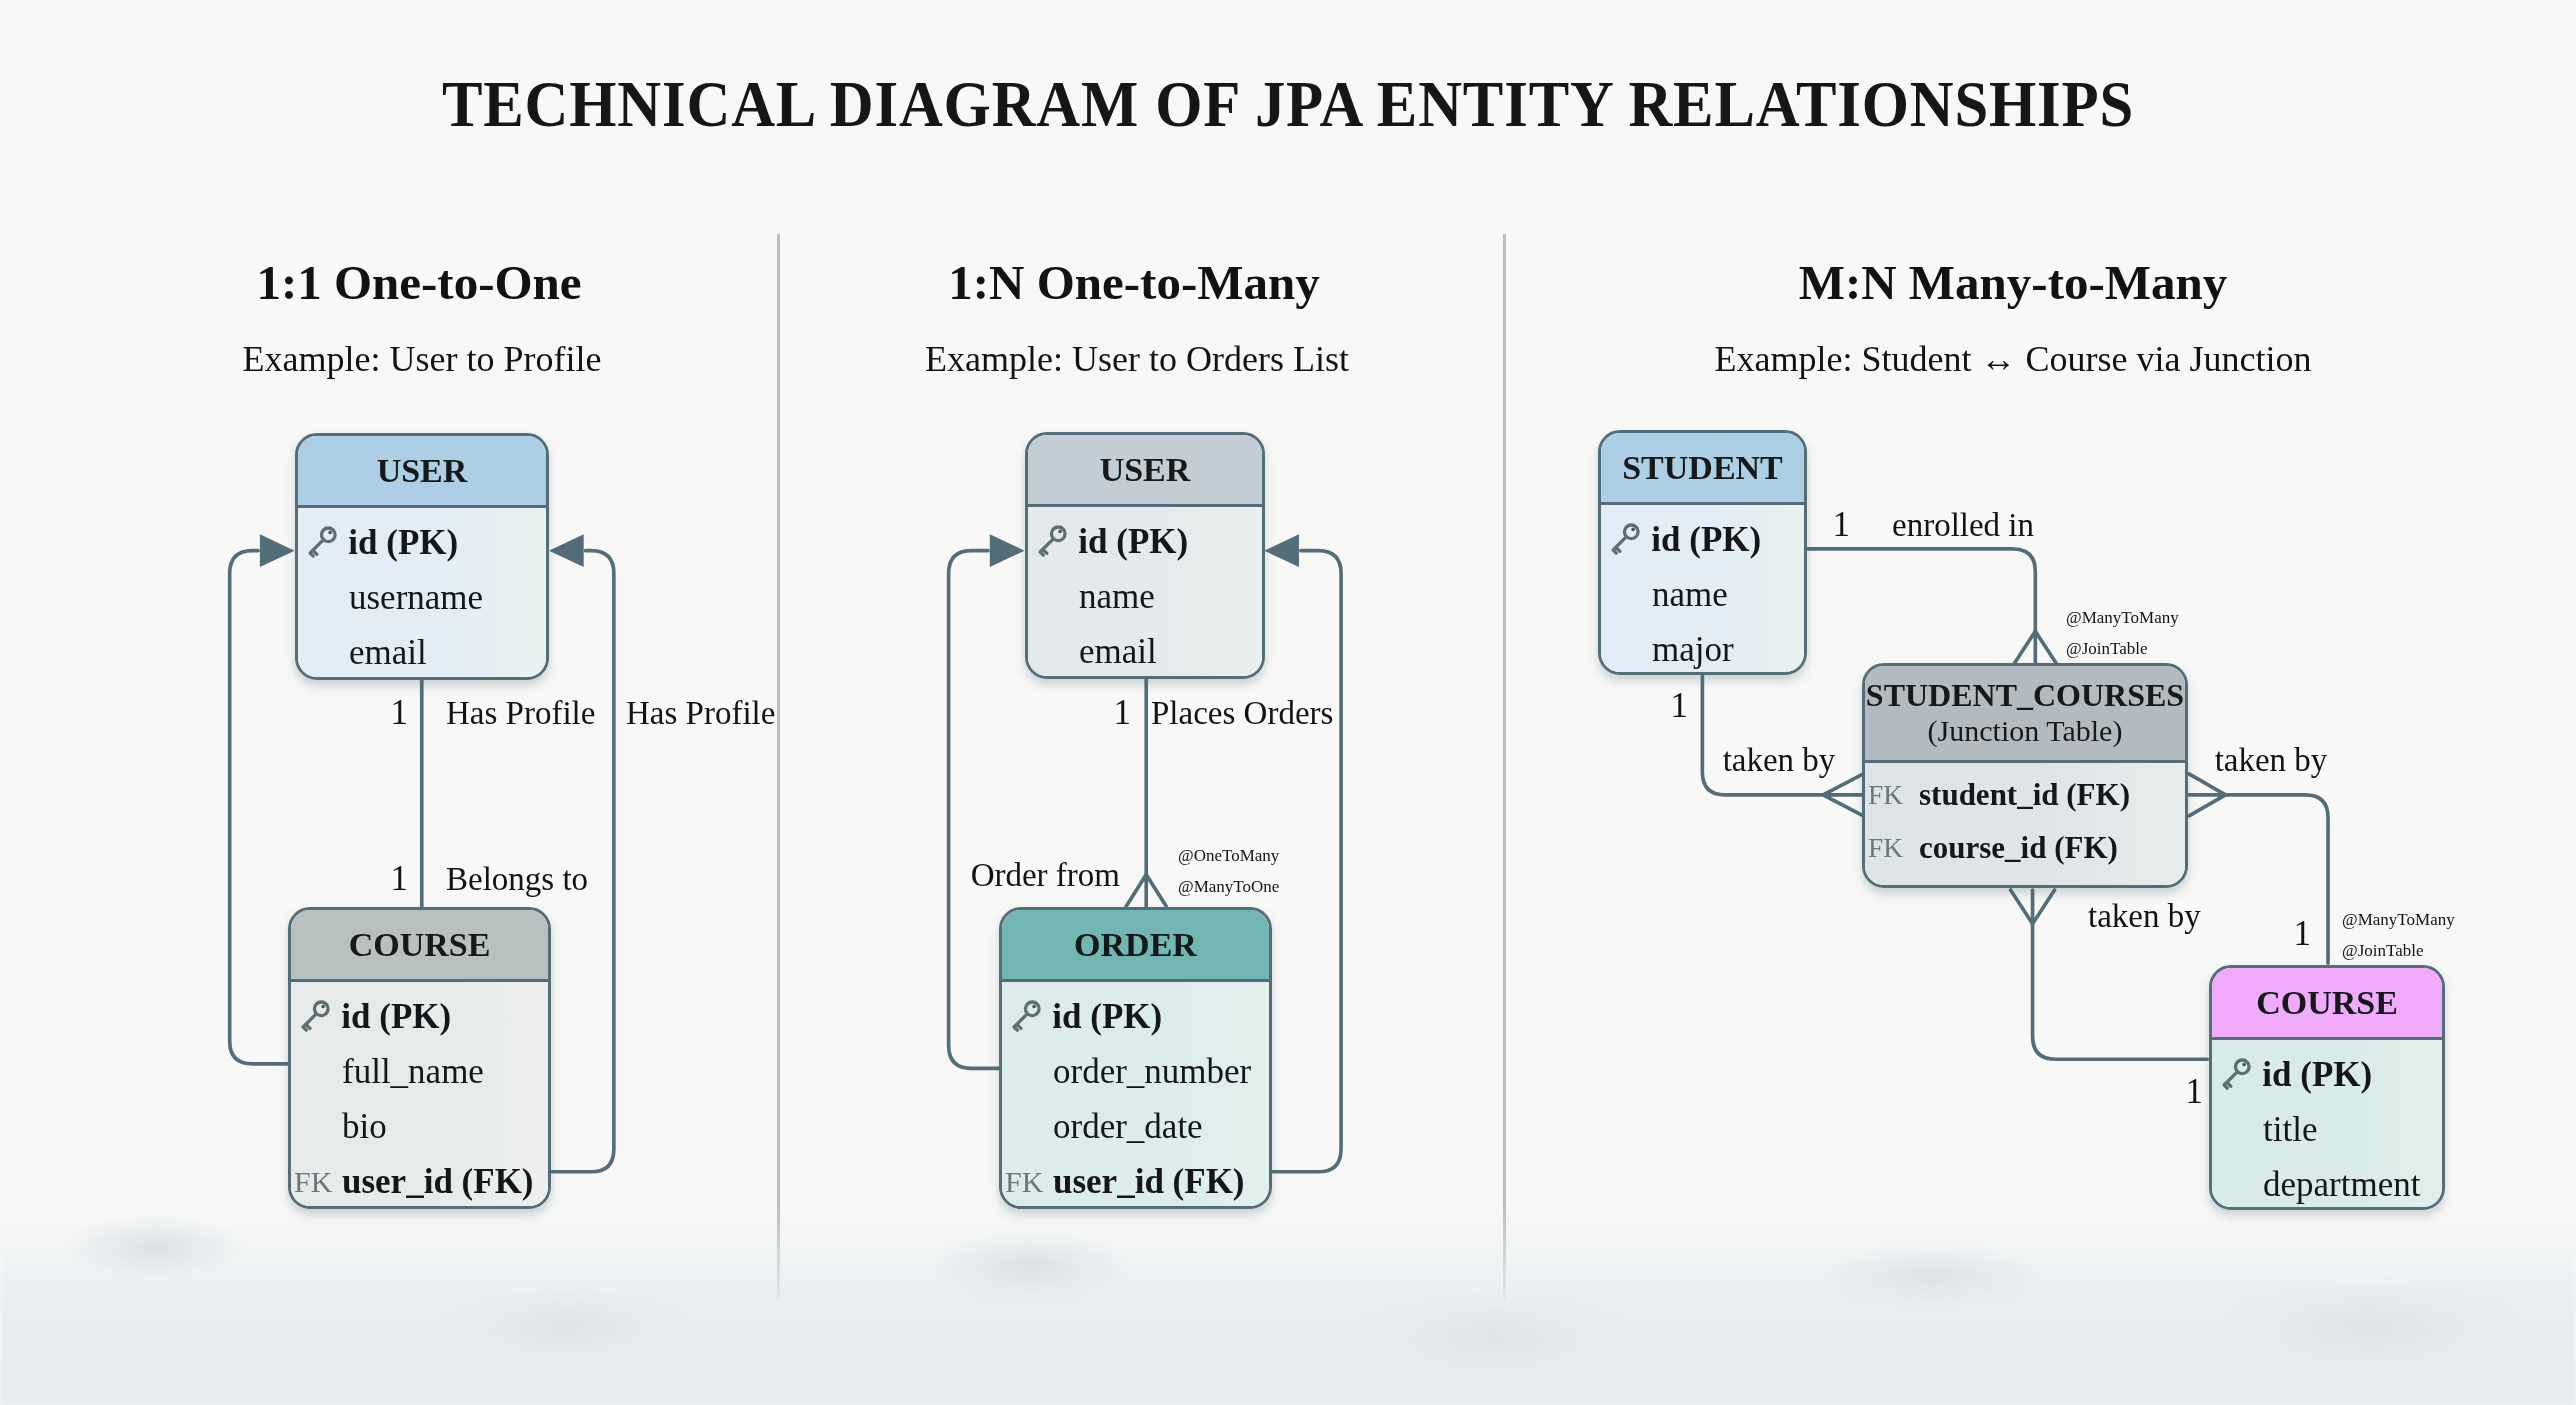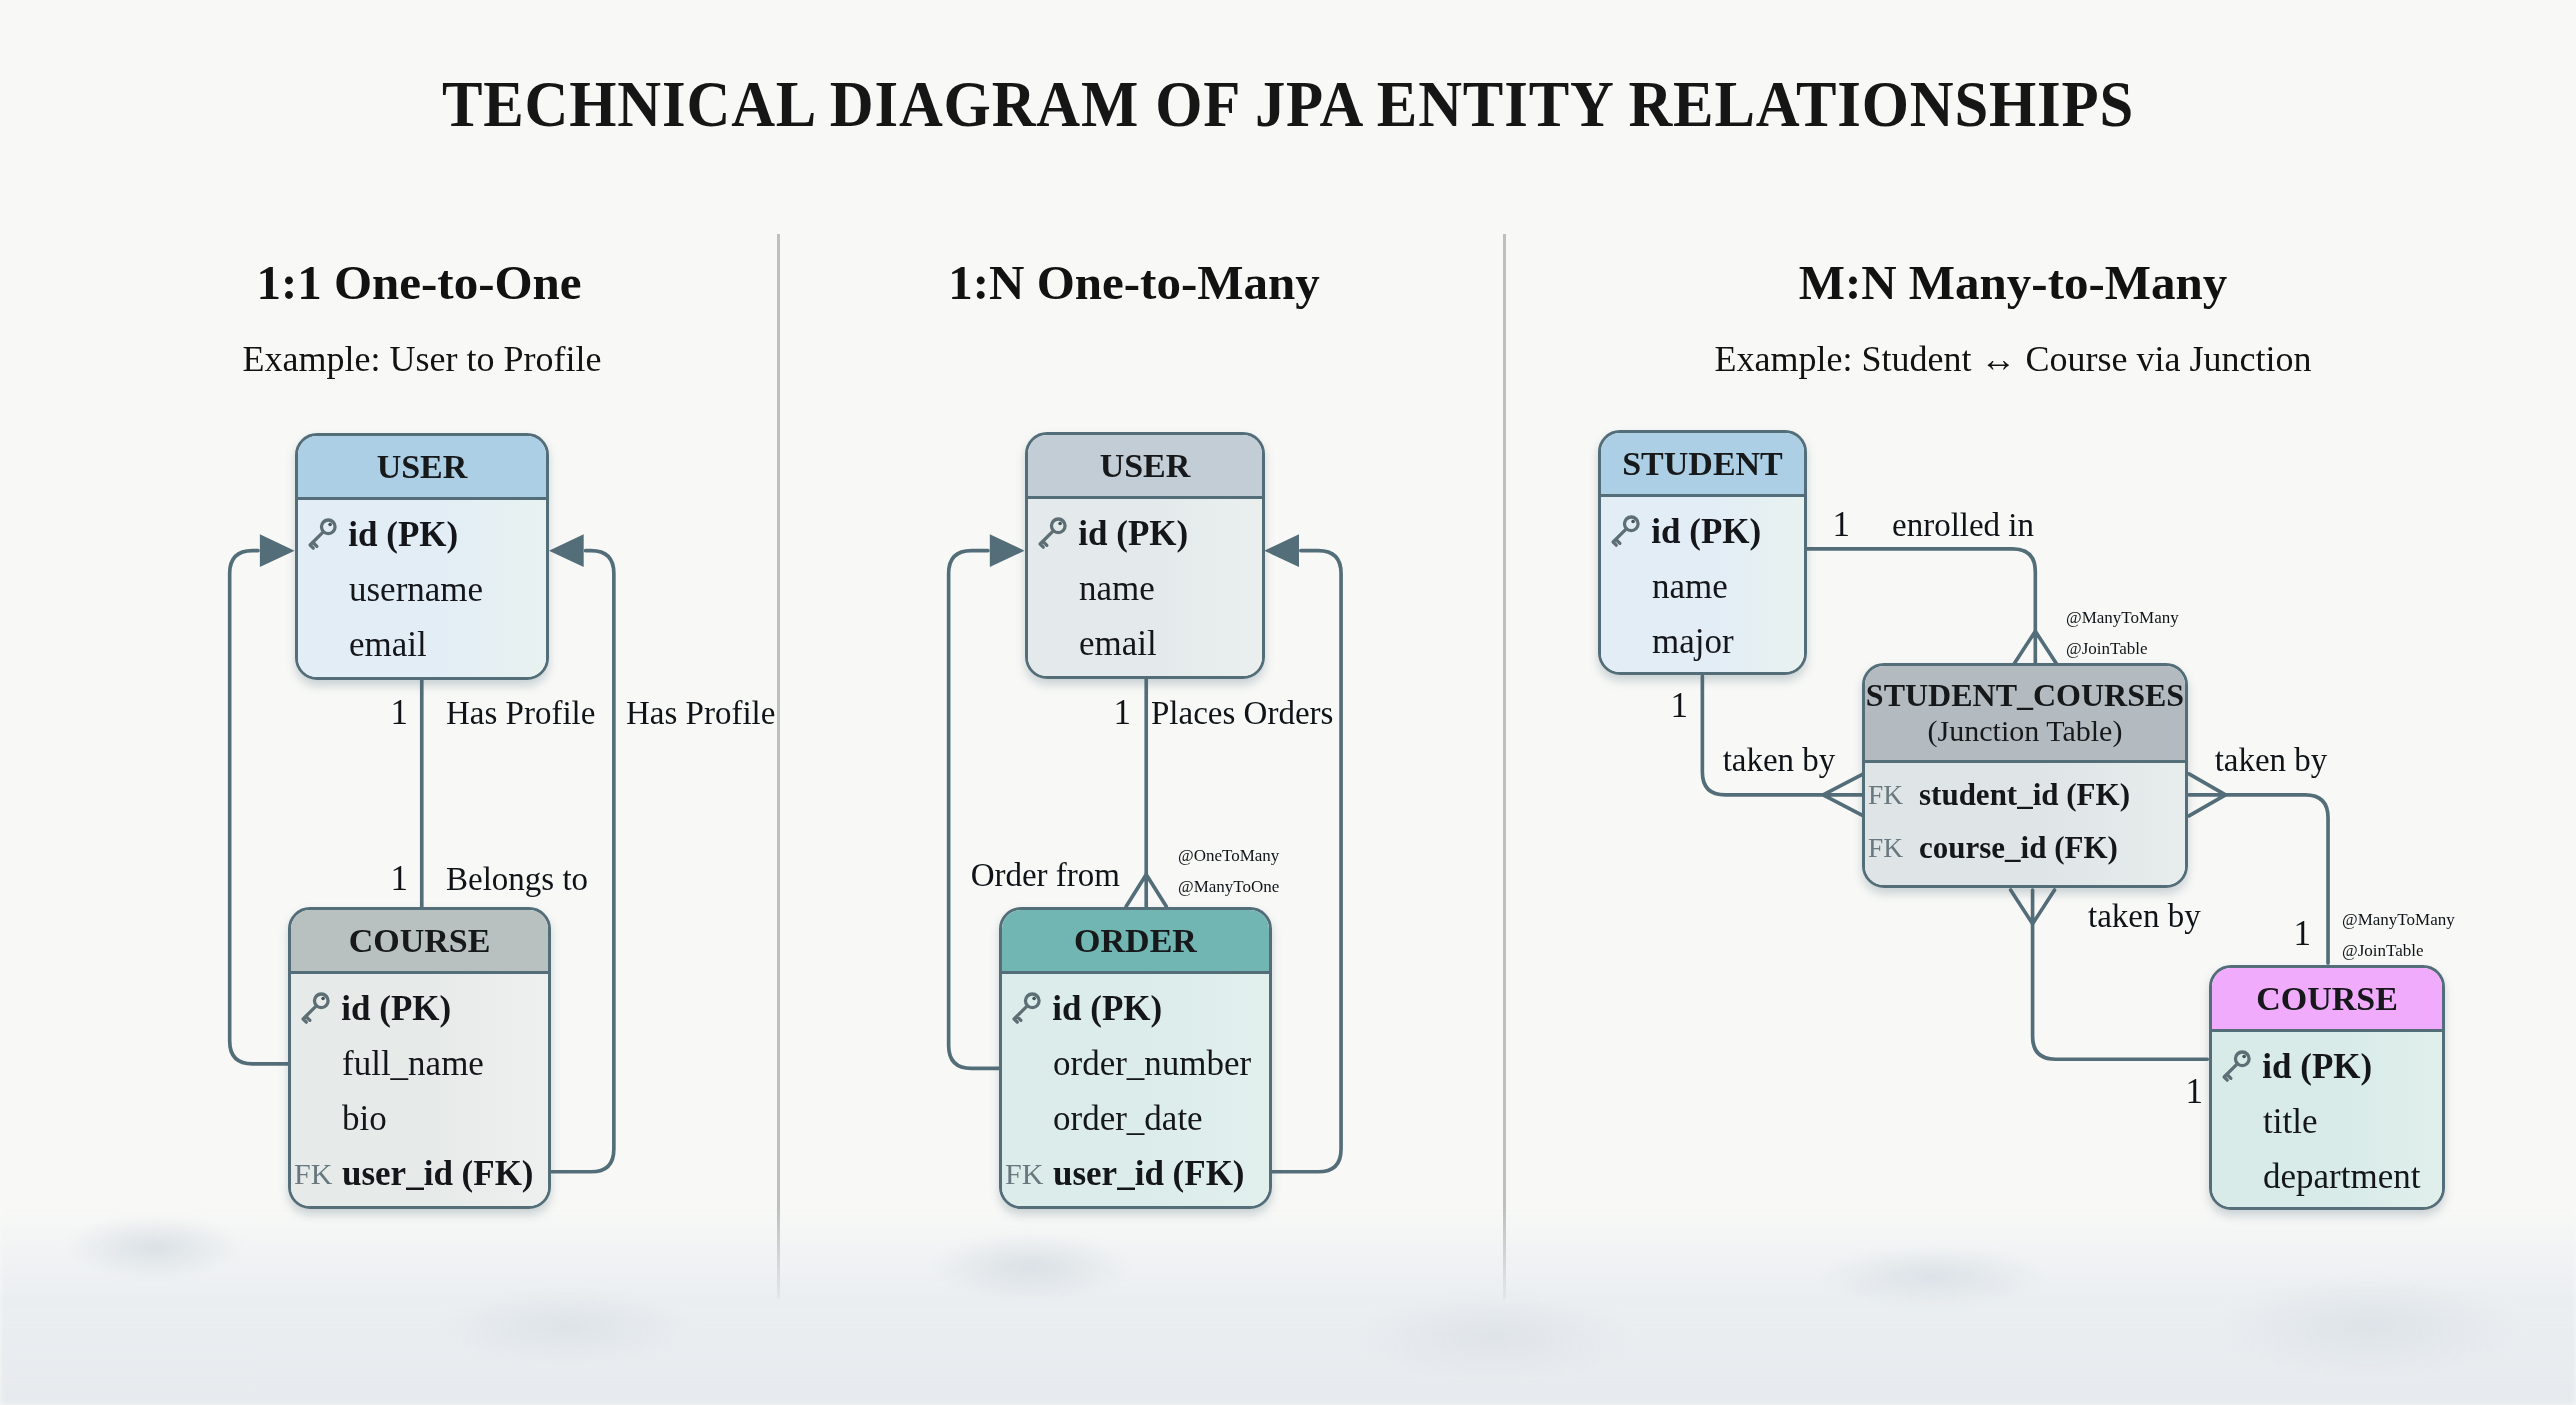--- a/index.html
+++ b/index.html
@@ -15,21 +15,21 @@
     transform:translateX(-50%) scaleX(0.92);
   }
   .divider{position:absolute;top:234px;width:2.7px;height:1065px;background:#bcc1c0;}
   .panel-h{position:absolute;transform:translateX(-50%);font-size:49px;font-weight:600;color:#121212;white-space:nowrap;}
   .panel-sub{position:absolute;transform:translateX(-50%);font-size:36px;font-weight:400;color:#121212;white-space:nowrap;}
 
   .wires{position:absolute;left:0;top:0;}
 
   .tbl{position:absolute;box-sizing:border-box;border:3.7px solid #546e79;border-radius:22px;overflow:hidden;
        box-shadow:0 5.5px 9.1px rgba(70,95,110,.25);}
-  .hd{display:flex;align-items:center;justify-content:center;height:64px;box-sizing:border-box;
+  .hd{display:flex;align-items:center;justify-content:center;height:72px;box-sizing:border-box;
       border-bottom:3.7px solid #546e79;font-size:34px;font-weight:700;color:#16181a;}
   .bd{padding-top:7.3px;height:100%;box-sizing:border-box;}
   .row{display:flex;align-items:center;height:55px;padding-left:3px;font-size:35px;color:#14161a;white-space:nowrap;}
   .row .b{font-weight:700;}
   .sp{width:48px;flex:0 0 auto;}
   .key-wrap{width:40px;height:40px;margin-right:7.3px;flex:0 0 auto;}
   .key-wrap svg{display:block;}
   .fkp{width:48px;flex:0 0 auto;font-size:30px;color:#68787e;}
 
   .c-blue  .hd{background:#adcfe6;} .c-blue  .bd{background:linear-gradient(90deg,#e2edf6 55%,#e8f2f0);}
@@ -175,20 +175,21 @@
 
     <div class="lbl card r" style="left:408px;top:713px;">1</div>
     <div class="lbl l" style="left:446px;top:713px;">Has Profile</div>
     <div class="lbl card r" style="left:408px;top:879px;">1</div>
     <div class="lbl l" style="left:446px;top:879px;">Belongs to</div>
     <div class="lbl l" style="left:626px;top:713px;">Has Profile</div>
   </section>
 
   <section style="position:absolute;inset:0;">
     <div class="panel-h" style="left:1134px;top:254px;">1:N One-to-Many</div>
+    <div class="panel-sub" style="left:1137px;top:338px;">Example: User to Orders List</div>
 
     <div class="tbl c-bgray" style="left:1025px;top:432px;width:240px;height:247px;">
       <div class="hd">USER</div>
       <div class="bd">
         <div class="row">
           <span class="key-wrap">
             <svg width="40" height="40" viewBox="0 0 44 44">
                 <circle cx="30" cy="13" r="7.5" fill="none" stroke="#5d6f75" stroke-width="3.6"></circle>
                 <circle cx="32" cy="10.5" r="2" fill="#44545a"></circle>
                 <path d="M24.5 18.5 L10 33 M13 30 L17.5 34.5 M10 33 L13.5 36.5" stroke="#5d6f75" stroke-width="3.6" fill="none" stroke-linecap="round"></path>

